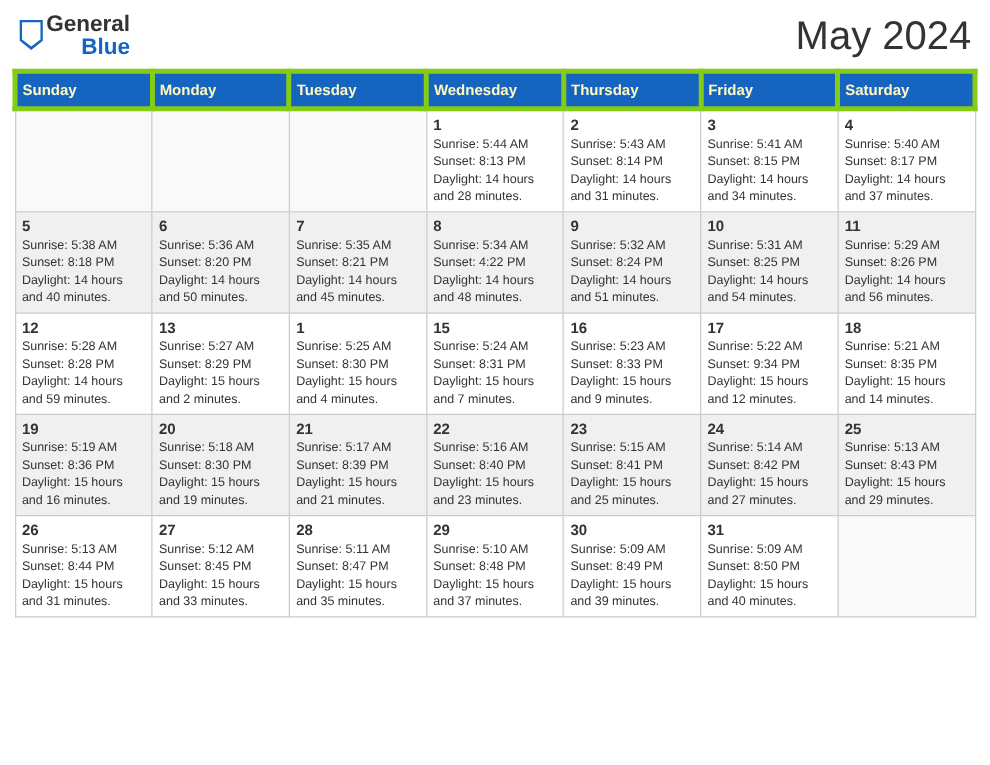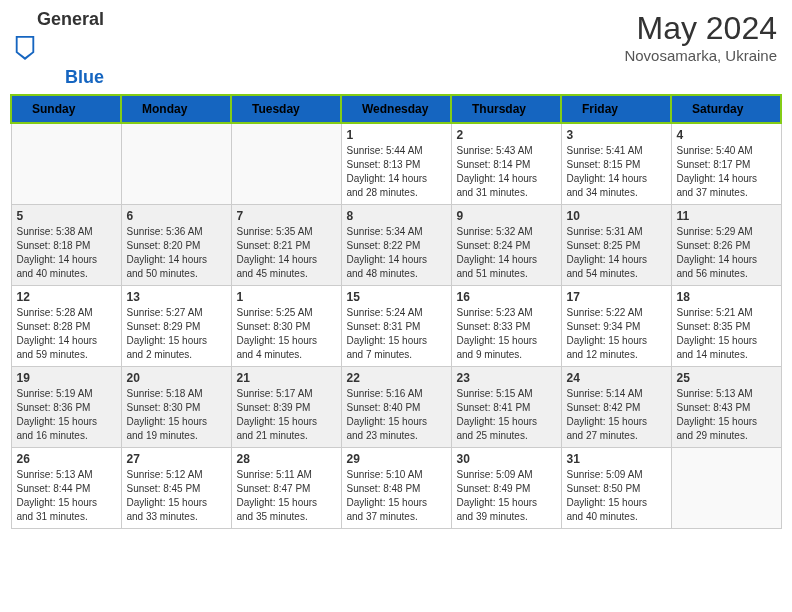--- a/index.html
+++ b/index.html
@@ -18,21 +18,20 @@
       padding: 0 5px;
     }
     .logo {
       display: flex;
       align-items: center;
     }
     .logo-text {
       display: flex;
       flex-direction: column;
       line-height: 1;
-      gap: 40px;
     }
     .logo-general {
       font-size: 18px;
       font-weight: bold;
       color: #333;
     }
     .logo-blue {
       font-size: 18px;
       font-weight: bold;
       color: #1565c0;
@@ -55,26 +54,26 @@
       font-size: 15px;
       color: #555;
     }
     .calendar {
       width: 100%;
       border-collapse: collapse;
       border: 1px solid #ccc;
     }
     .calendar th {
       background-color: #1565c0;
-      color: #000000;
+      color: #fef9c3;
       font-size: 12px;
       font-weight: bold;
-      padding: 6px 20px;
+      padding: 6px 4px;
       text-align: left;
-      border: 2px solid #84cc16;
+      border: 4px solid #84cc16;
     }
     .calendar td {
       border: 1px solid #ccc;
       vertical-align: top;
       padding: 4px 5px;
       width: calc(100% / 7);
       height: 80px;
       font-size: 10.5px;
       color: #333;
       background: #fff;
@@ -106,21 +105,20 @@
       <polygon points="0,0 20,0 20,18 10,26 0,18" fill="#1565c0"></polygon>
       <polygon points="2,2 18,2 18,17 10,23 2,17" fill="white"></polygon>
     </svg>
     <div class="logo-text">
       <span class="logo-general">General</span>
       <span class="logo-blue">Blue</span>
     </div>
   </div>
   <div class="title-block">
     <div class="month-year">May 2024</div>
-    <div class="location">Novosamarka, Ukraine</div>
   </div>
 </div>
 
 <table class="calendar">
   <thead>
     <tr>
     <th>Sunday</th>
         <th>Monday</th>
         <th>Tuesday</th>
         <th>Wednesday</th>
@@ -189,21 +187,21 @@
           <div class="day-info">
             <div>Sunrise: 5:35 AM</div>
             <div>Sunset: 8:21 PM</div>
             <div>Daylight: 14 hours and 45 minutes.</div>
           </div>
         </td>
         <td>
           <span class="day-number">8</span>
           <div class="day-info">
             <div>Sunrise: 5:34 AM</div>
-            <div>Sunset: 8:22 PM</div>
+            <div>Sunset: 4:22 PM</div>
             <div>Daylight: 14 hours and 48 minutes.</div>
           </div>
         </td>
         <td>
           <span class="day-number">9</span>
           <div class="day-info">
             <div>Sunrise: 5:32 AM</div>
             <div>Sunset: 8:24 PM</div>
             <div>Daylight: 14 hours and 51 minutes.</div>
           </div>

